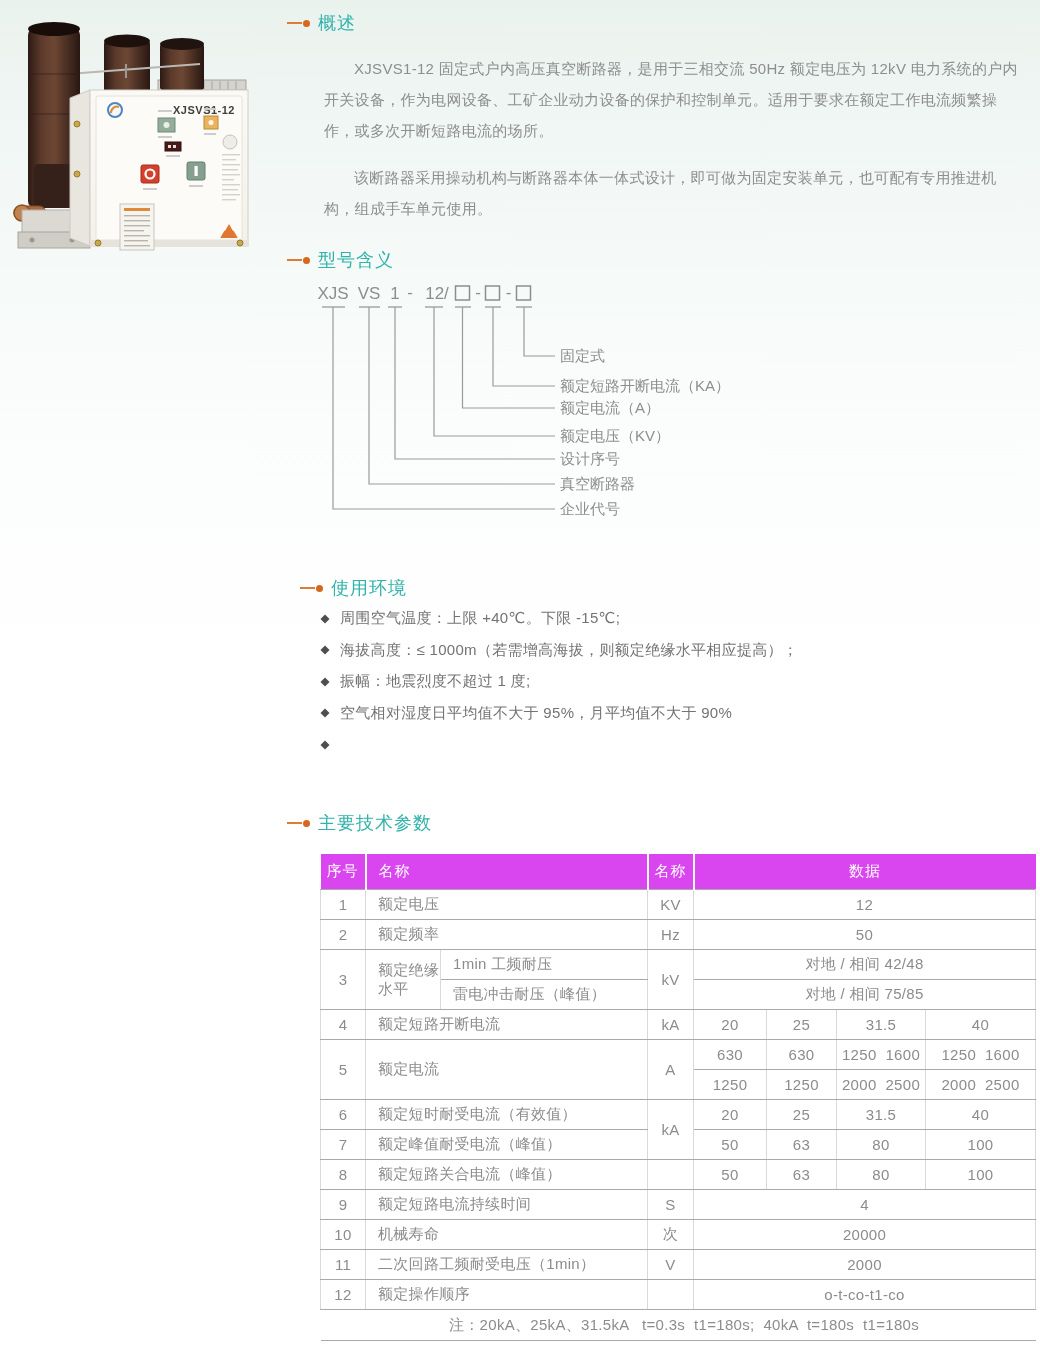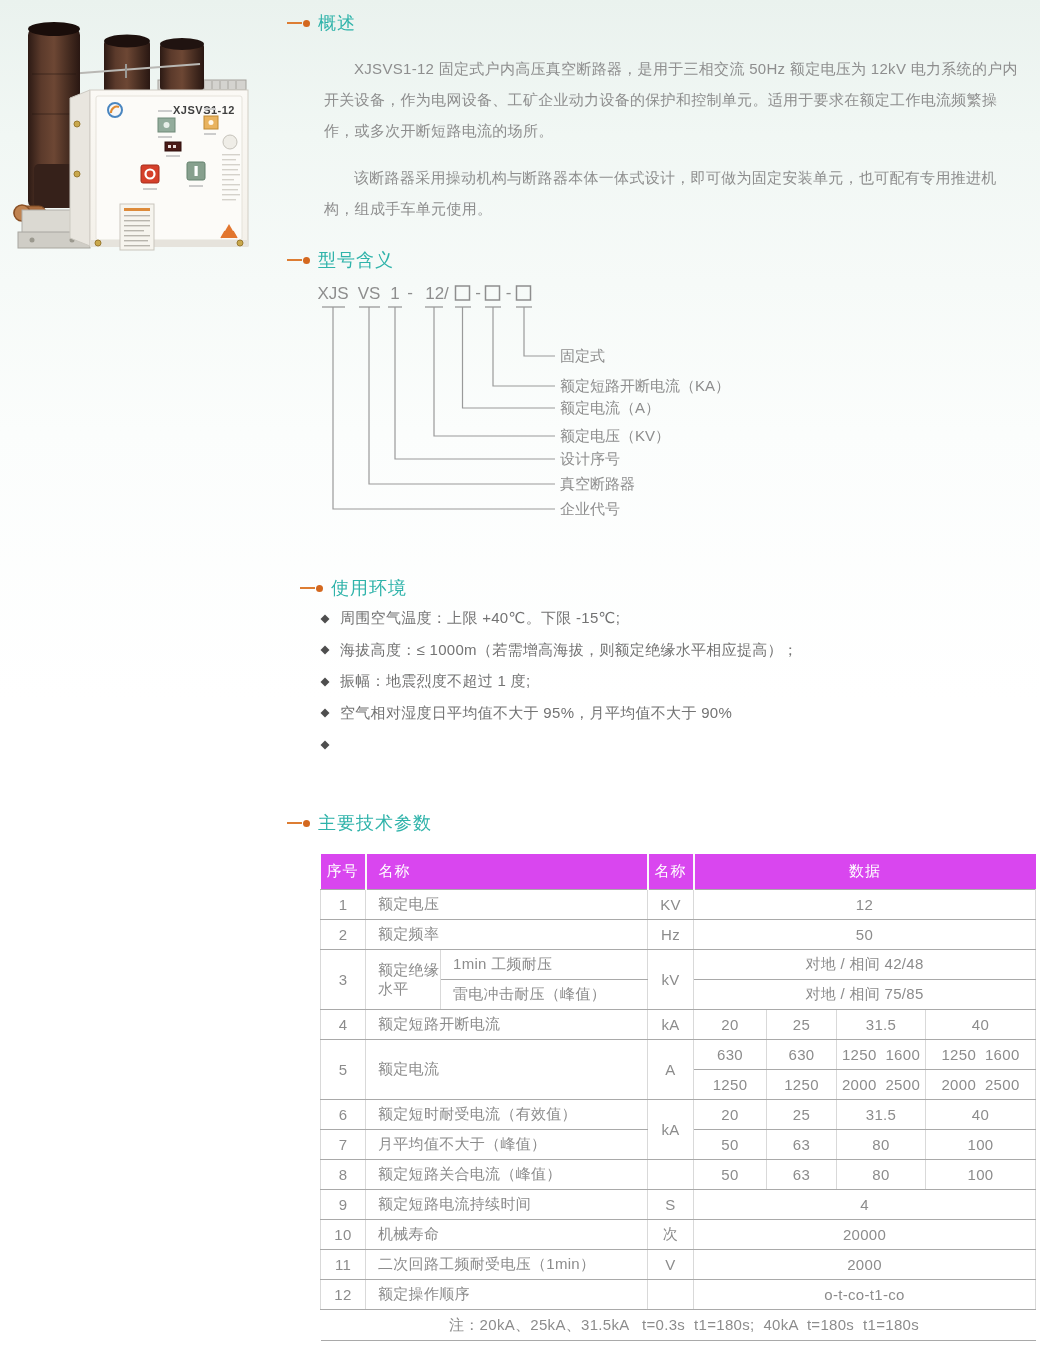--- a/index.html
+++ b/index.html
@@ -353,21 +353,21 @@
     <td>6</td>
     <td class="name" colspan="2">额定短时耐受电流（有效值）</td>
     <td rowspan="2">kA</td>
     <td>20</td>
     <td>25</td>
     <td>31.5</td>
     <td>40</td>
   </tr>
   <tr>
     <td>7</td>
-    <td class="name" colspan="2">月平均值不大于（峰值）</td>
+    <td class="name" colspan="2">额定峰值耐受电流（峰值）</td>
     <td>50</td>
     <td>63</td>
     <td>80</td>
     <td>100</td>
   </tr>
   <tr>
     <td>8</td>
     <td class="name" colspan="2">额定短路关合电流（峰值）</td>
     <td></td>
     <td>50</td>

